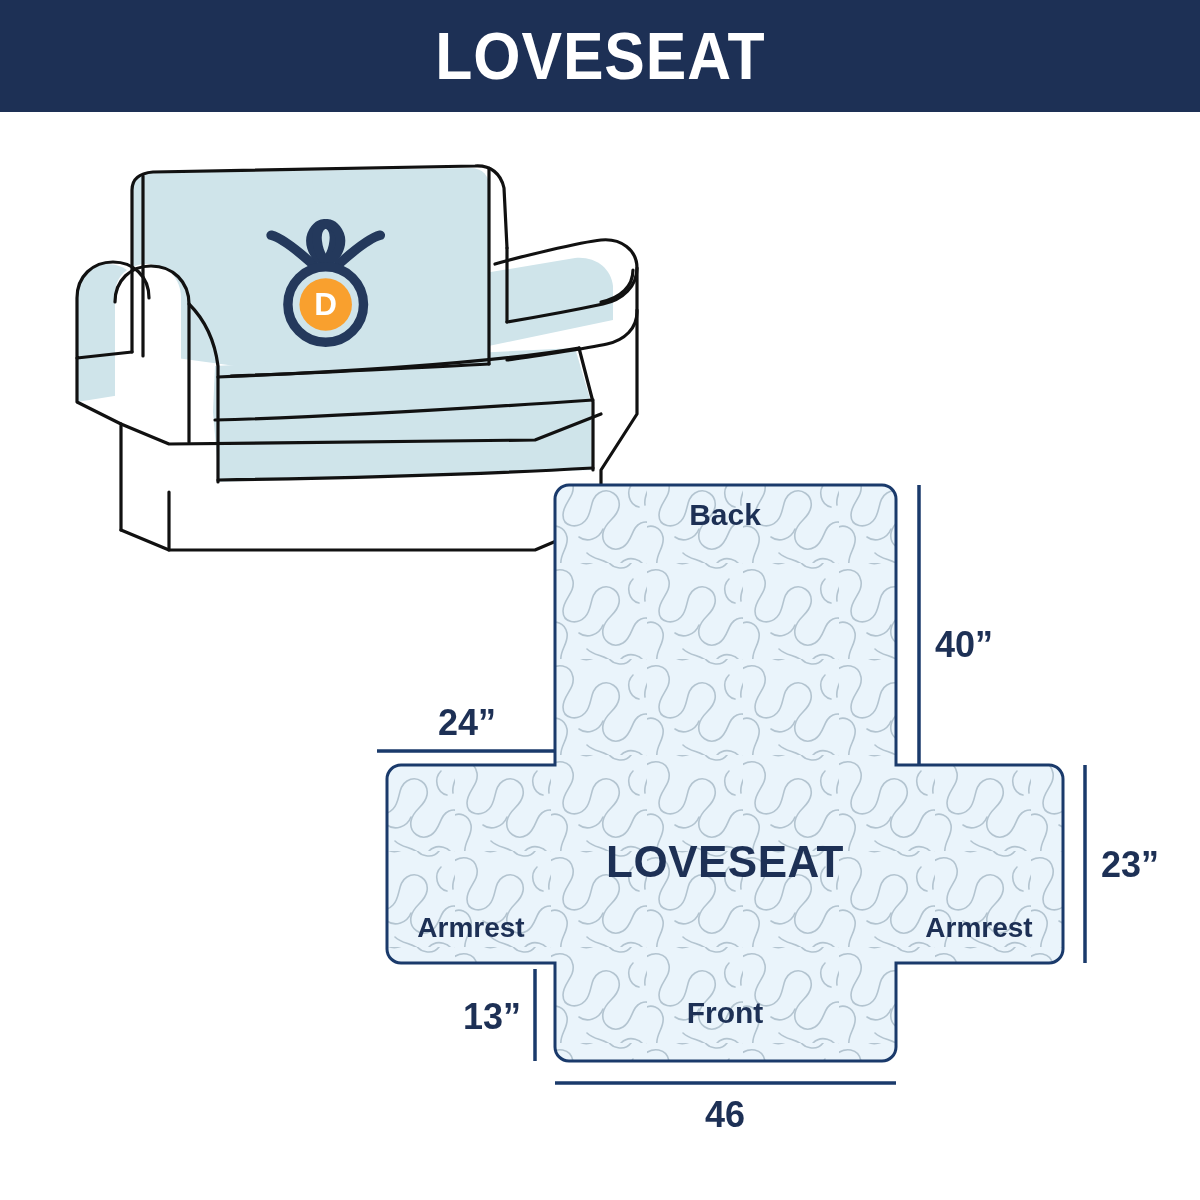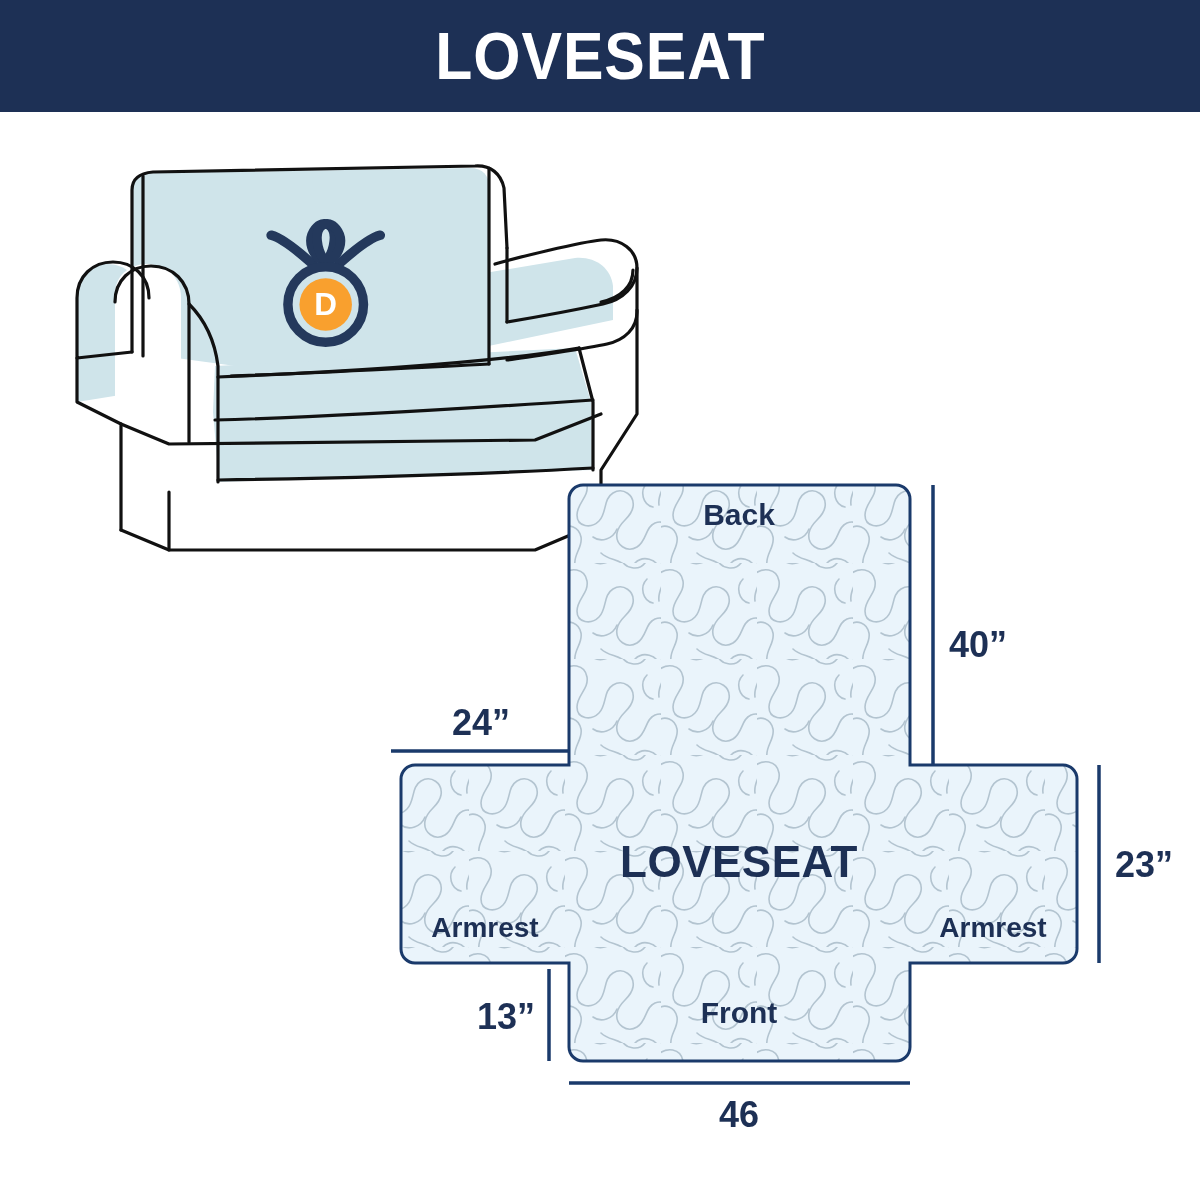--- a/index.html
+++ b/index.html
@@ -50,21 +50,21 @@
   .sofa-illustration {
     position: absolute;
     left: 55px;
     top: 40px;
     width: 620px;
     height: 390px;
   }
 
   .cover-diagram {
     position: absolute;
-    left: 373px;
+    left: 359px;
     top: 355px;
     width: 800px;
     height: 730px;
   }
 
   svg { display: block; overflow: visible; }
 
   .dim-text {
     fill: #1d3055;
     font-family: "Liberation Sans", "DejaVu Sans", sans-serif;

